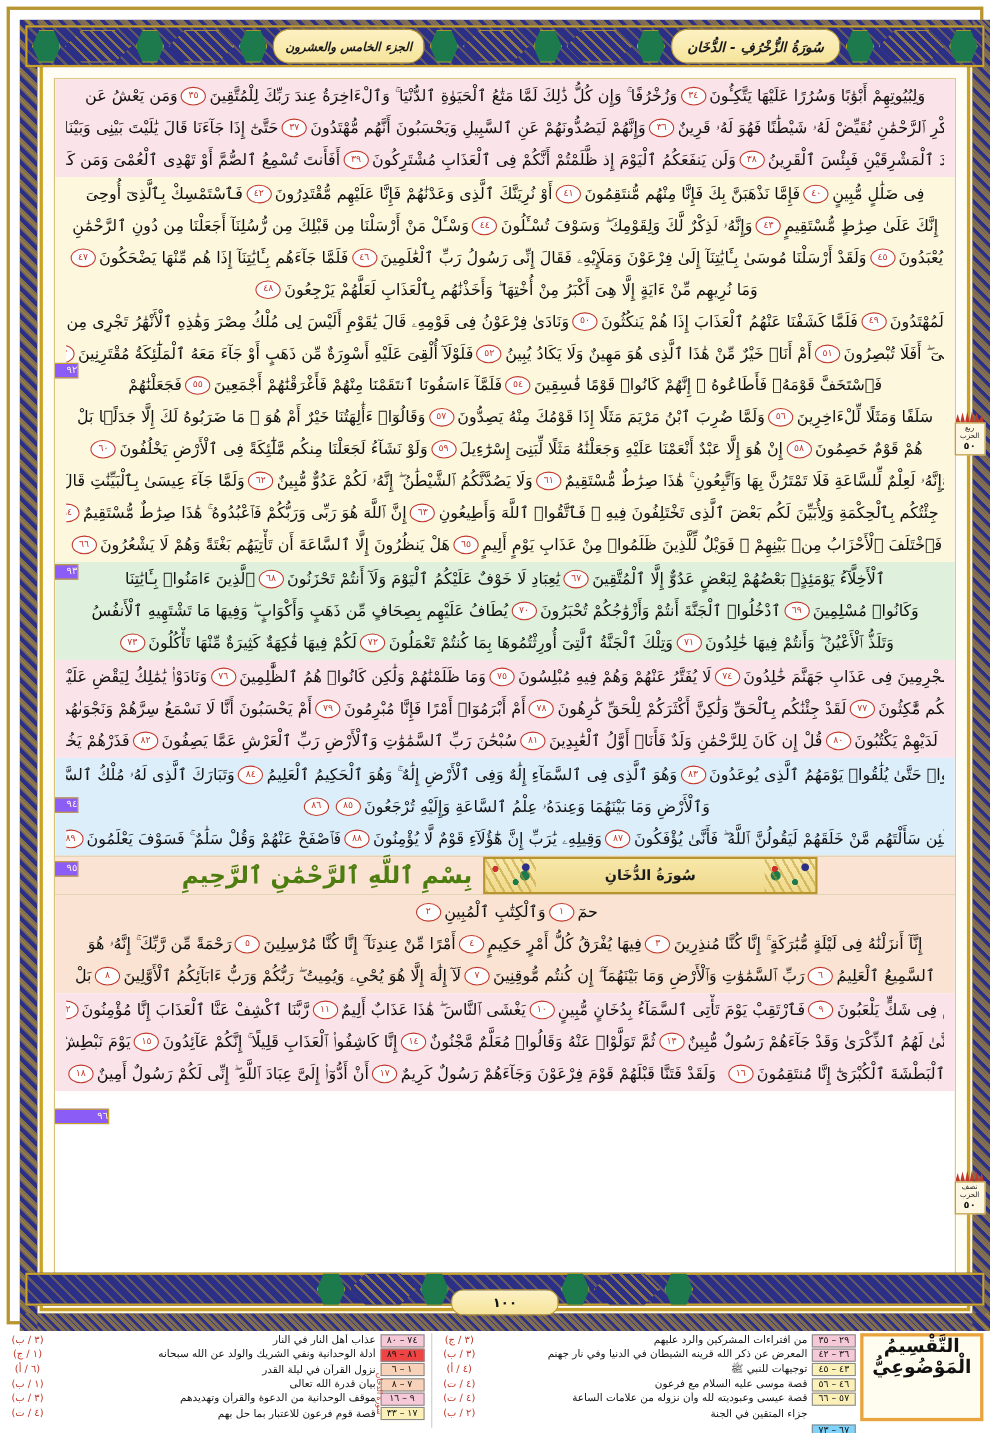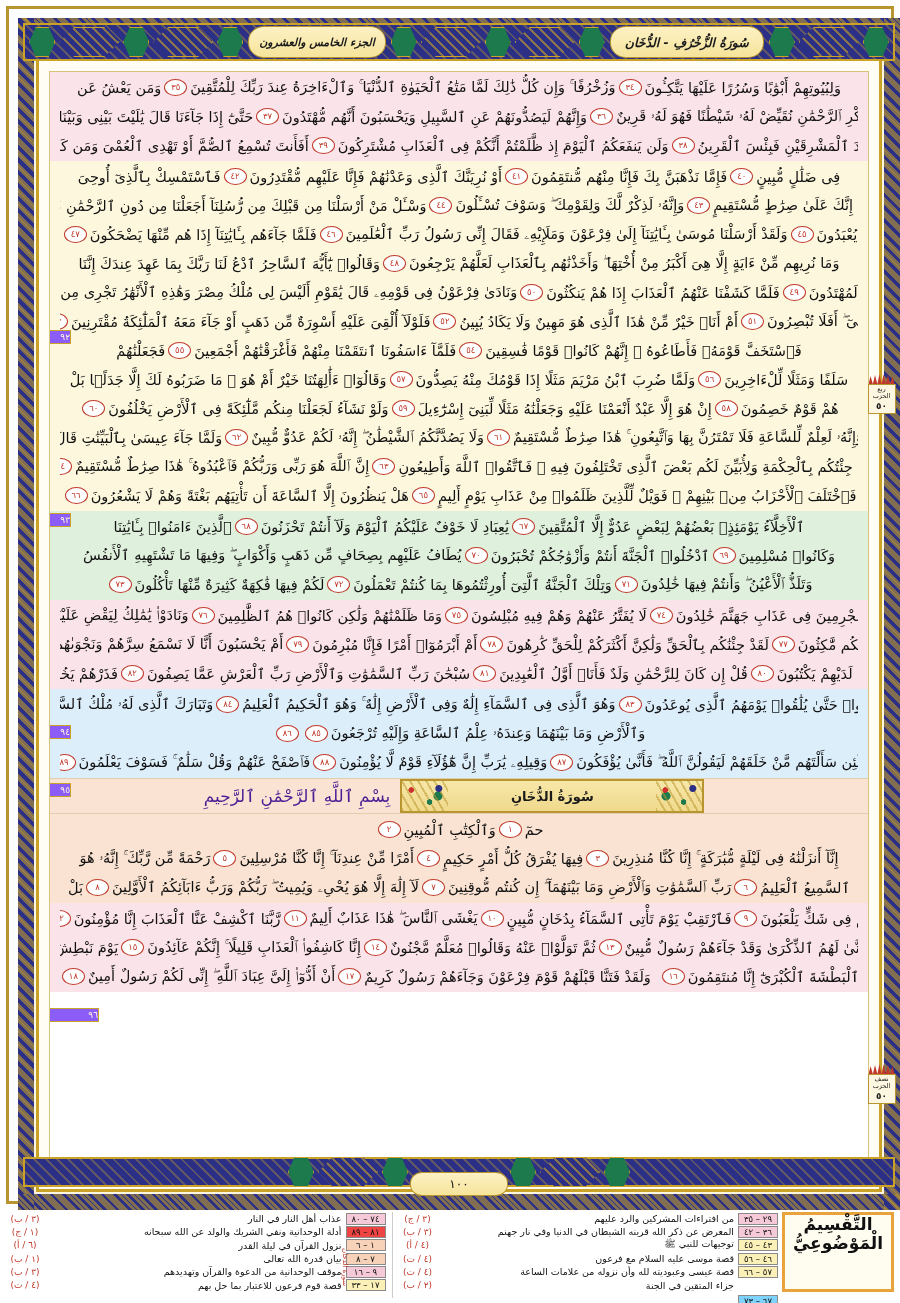--- a/index.html
+++ b/index.html
@@ -137,22 +137,23 @@
     content:"";position:absolute;top:0;bottom:0;width:46px;
     background:
       radial-gradient(circle at 20% 30%,#cf2f2f 0 2.5px,transparent 3px),
       radial-gradient(circle at 60% 70%,#1d7a4c 0 2.5px,transparent 3px),
       radial-gradient(circle at 80% 25%,#2b2f86 0 3px,transparent 4px),
       repeating-linear-gradient(60deg,rgba(184,149,46,.5) 0 2px,transparent 2px 7px);
   }
   .surah-plate::before{right:0;}
   .surah-plate::after{left:0;}
   .basmala{
-    font-size:17px;color:#4c1d95;white-space:nowrap;
+    font-size:21px;color:#4d7c0f;white-space:nowrap;
     font-family:"DejaVu Sans","Liberation Serif",serif;
+    font-weight:bold;
   }
 
   
   .side-num{
     position:absolute;left:-1px;
     width:22px;height:14px;line-height:13px;
     font-size:9px;color:#fdf6e0;background:#8b5cf6;
     border:1px solid #c9a227;box-sizing:border-box;
     font-family:"DejaVu Sans",sans-serif;
     margin-top:36px;
@@ -179,21 +180,21 @@
     position:absolute;left:14px;bottom:14px;width:872px;height:30px;
     background:#2b2f86;border:2px solid #c9a227;box-sizing:border-box;
     display:flex;align-items:center;justify-content:center;
     background-image:repeating-linear-gradient(45deg,rgba(201,162,39,.35) 0 2px,rgba(0,0,0,0) 2px 8px);
   }
   .page-num{
     height:22px;min-width:64px;padding:0 16px;
     background:linear-gradient(#fdf1c4,#f6e49a);
     border:1.5px solid #b8952e;border-radius:12px/11px;
     display:flex;align-items:center;justify-content:center;
-    font-size:12px;font-weight:normal;color:#111;margin-top:24px;
+    font-size:12px;font-weight:bold;color:#111;margin-top:24px;
   }
 
   
   .index{
     position:absolute;left:6px;top:1212px;width:888px;height:86px;
     display:flex;align-items:flex-start;justify-content:flex-start;
     direction:rtl;gap:4px;
   }
   .index-title{
     flex:0 0 auto;width:112px;height:80px;
@@ -292,21 +293,20 @@
             <span class="t">يُعْبَدُونَ </span>
             <span class="aya">٤٥</span>
             <span class="t"> وَلَقَدْ أَرْسَلْنَا مُوسَىٰ بِـَٔايَٰتِنَآ إِلَىٰ فِرْعَوْنَ وَمَلَإِيْهِۦ فَقَالَ إِنِّى رَسُولُ رَبِّ ٱلْعَٰلَمِينَ </span>
             <span class="aya">٤٦</span>
             <span class="t"> فَلَمَّا جَآءَهُم بِـَٔايَٰتِنَآ إِذَا هُم مِّنْهَا يَضْحَكُونَ </span>
             <span class="aya">٤٧</span>
           </div>
           <div class="line">
             <span class="t">وَمَا نُرِيهِم مِّنْ ءَايَةٍ إِلَّا هِىَ أَكْبَرُ مِنْ أُخْتِهَا ۖ وَأَخَذْنَٰهُم بِٱلْعَذَابِ لَعَلَّهُمْ يَرْجِعُونَ </span>
             <span class="aya">٤٨</span>
-            <span class="t"> وَقَالُوا۟ يَٰٓأَيُّهَ ٱلسَّاحِرُ ٱدْعُ لَنَا رَبَّكَ بِمَا عَهِدَ عِندَكَ إِنَّنَا</span>
           </div>
           <div class="line">
             <span class="t">لَمُهْتَدُونَ </span>
             <span class="aya">٤٩</span>
             <span class="t"> فَلَمَّا كَشَفْنَا عَنْهُمُ ٱلْعَذَابَ إِذَا هُمْ يَنكُثُونَ </span>
             <span class="aya">٥٠</span>
             <span class="t"> وَنَادَىٰ فِرْعَوْنُ فِى قَوْمِهِۦ قَالَ يَٰقَوْمِ أَلَيْسَ لِى مُلْكُ مِصْرَ وَهَٰذِهِ ٱلْأَنْهَٰرُ تَجْرِى مِن</span>
           </div>
           <div class="line">
             <span class="t">تَحْتِىٓ ۖ أَفَلَا تُبْصِرُونَ </span>

